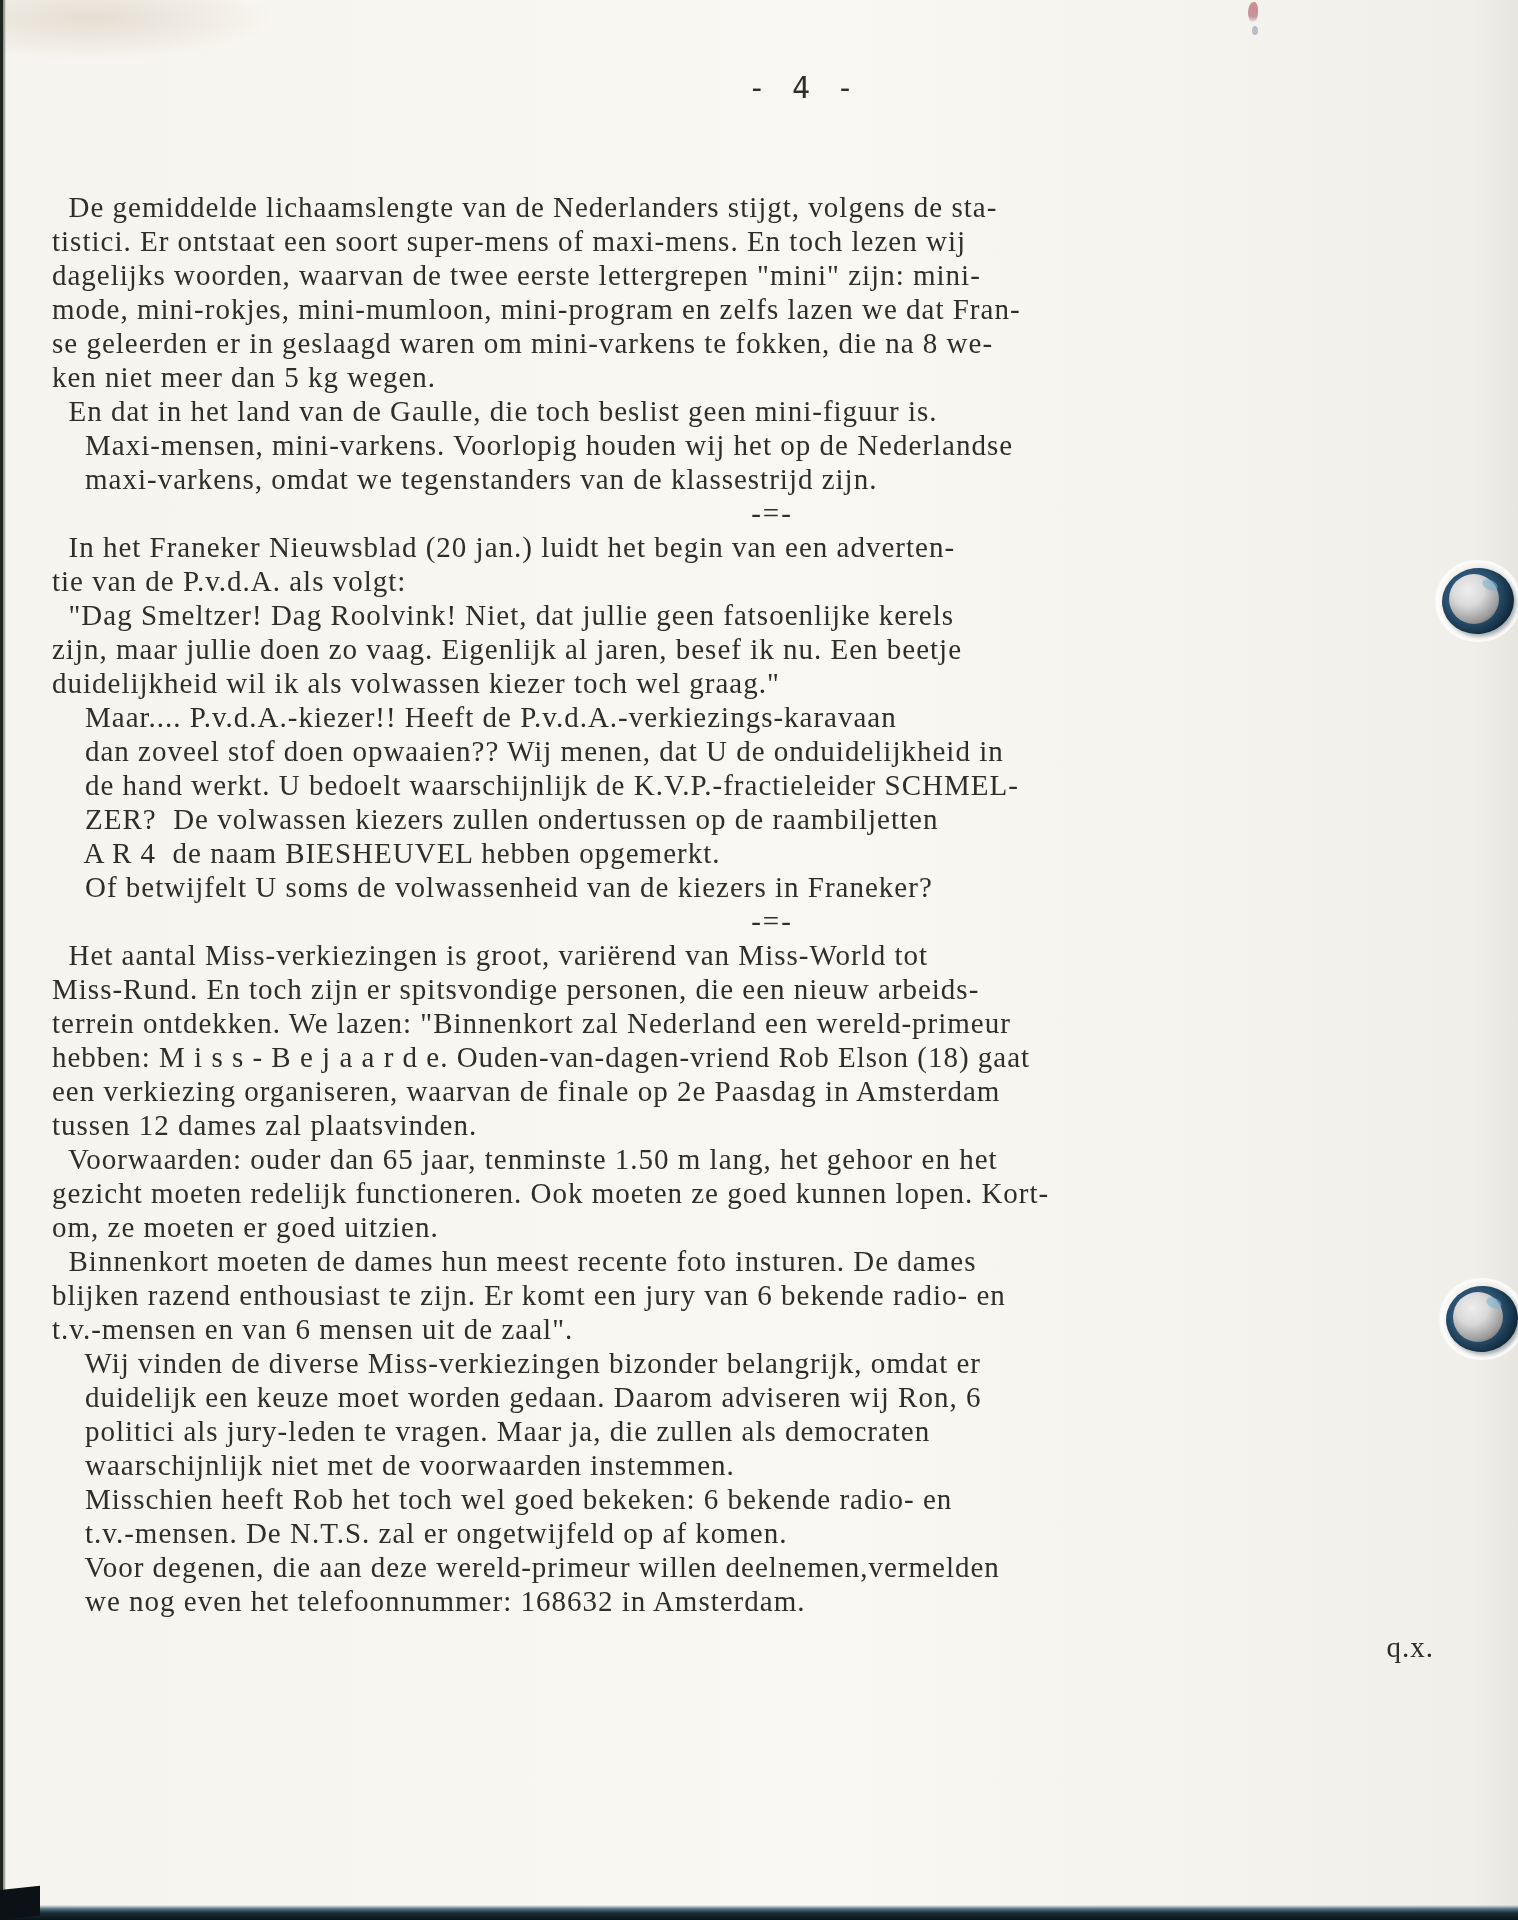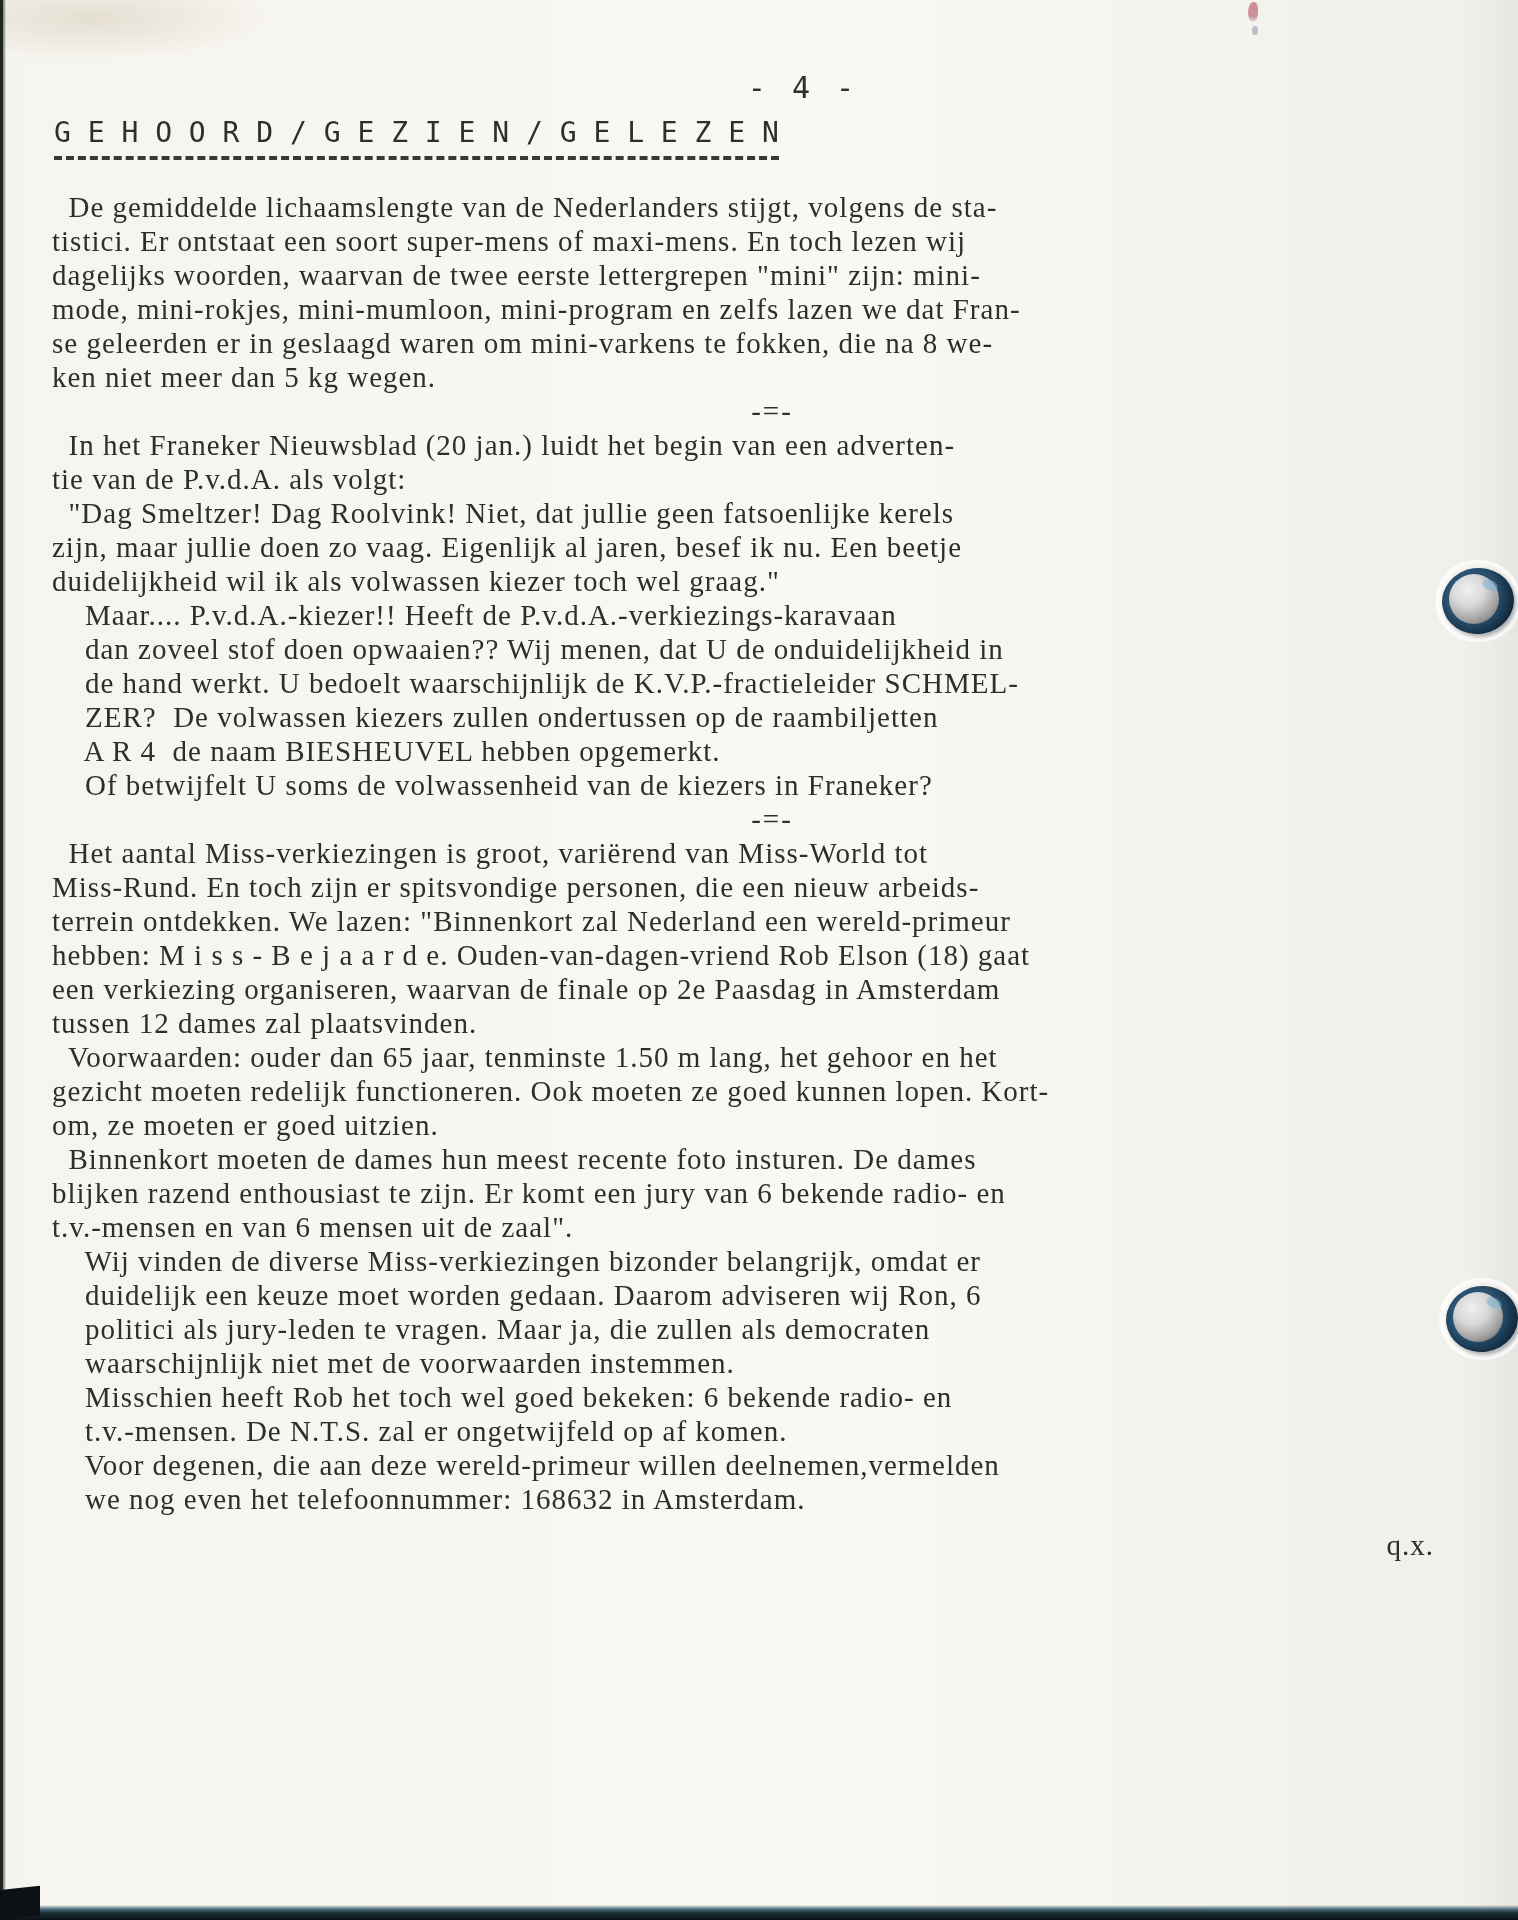--- a/index.html
+++ b/index.html
@@ -109,31 +109,31 @@
 
 <div class="page">
 
   <div class="edge-left"></div>
 
   <div class="speck"></div>
   <div class="speck2"></div>
 
   <div class="pagenum">- 4 -</div>
 
-  <div class="heading-wrap">
-    <span class="heading">G E H O O R D / G E Z I E N / G E L E Z E N</span>
-  </div>
 
   <div class="body">
     <pre class="block">  De gemiddelde lichaamslengte van de Nederlanders stijgt, volgens de sta-
 tistici. Er ontstaat een soort super-mens of maxi-mens. En toch lezen wij
 dagelijks woorden, waarvan de twee eerste lettergrepen "mini" zijn: mini-
 mode, mini-rokjes, mini-mumloon, mini-program en zelfs lazen we dat Fran-
 se geleerden er in geslaagd waren om mini-varkens te fokken, die na 8 we-
 ken niet meer dan 5 kg wegen.</pre>
+    <pre class="block">  En dat in het land van de Gaulle, die toch beslist geen mini-figuur is.
+    Maxi-mensen, mini-varkens. Voorlopig houden wij het op de Nederlandse
+    maxi-varkens, omdat we tegenstanders van de klassestrijd zijn.</pre>
     <pre class="block sep mt8">-=-</pre>
     <pre class="block mt8">  In het Franeker Nieuwsblad (20 jan.) luidt het begin van een adverten-
 tie van de P.v.d.A. als volgt:
   "Dag Smeltzer! Dag Roolvink! Niet, dat jullie geen fatsoenlijke kerels
 zijn, maar jullie doen zo vaag. Eigenlijk al jaren, besef ik nu. Een beetje
 duidelijkheid wil ik als volwassen kiezer toch wel graag."</pre>
     <pre class="block mt14">    Maar.... P.v.d.A.-kiezer!! Heeft de P.v.d.A.-verkiezings-karavaan
     dan zoveel stof doen opwaaien?? Wij menen, dat U de onduidelijkheid in
     de hand werkt. U bedoelt waarschijnlijk de K.V.P.-fractieleider SCHMEL-
     ZER?  De volwassen kiezers zullen ondertussen op de raambiljetten

